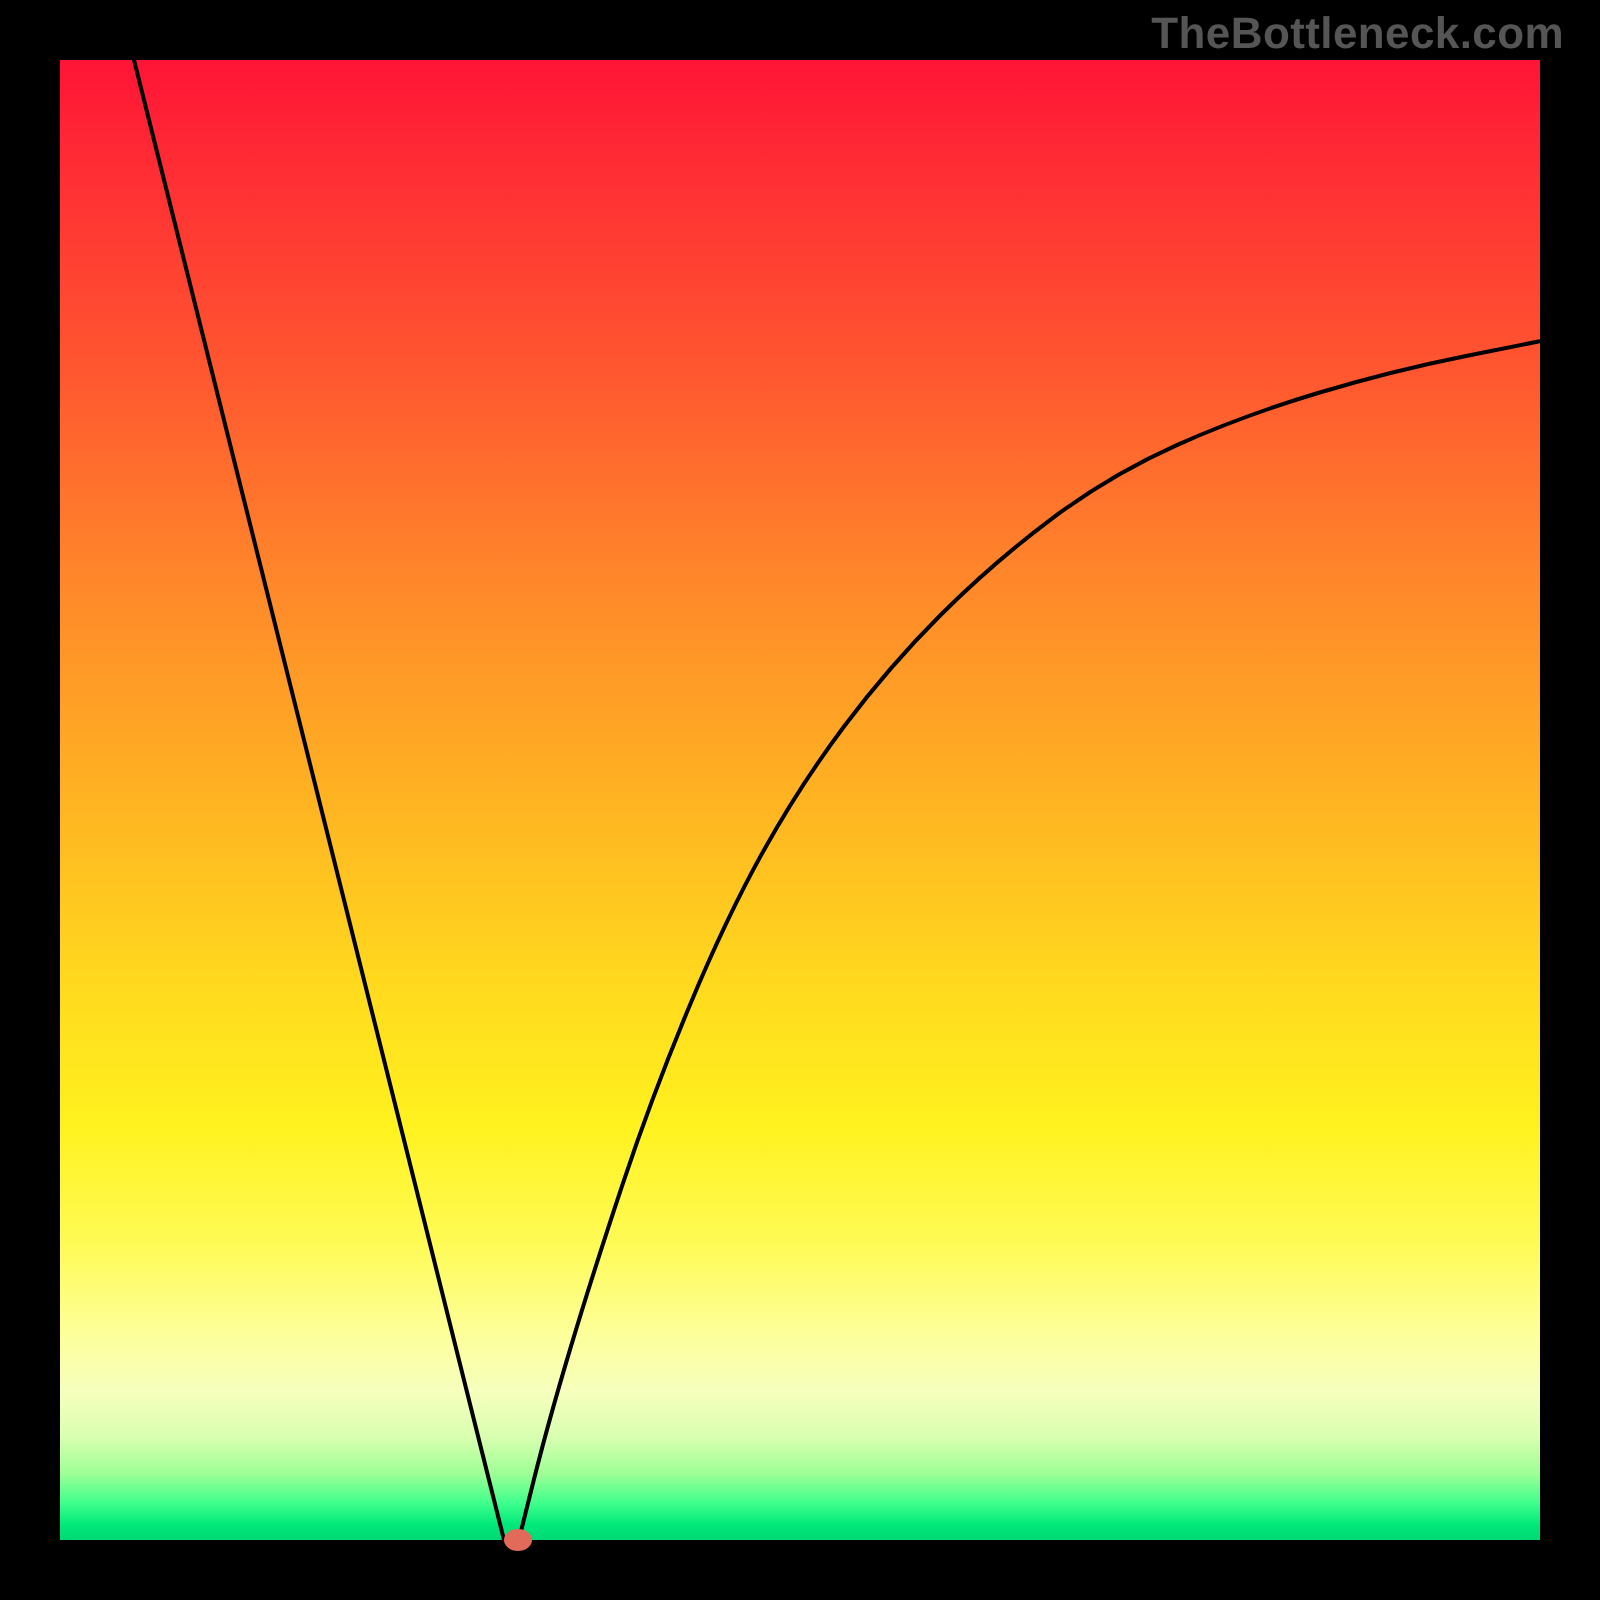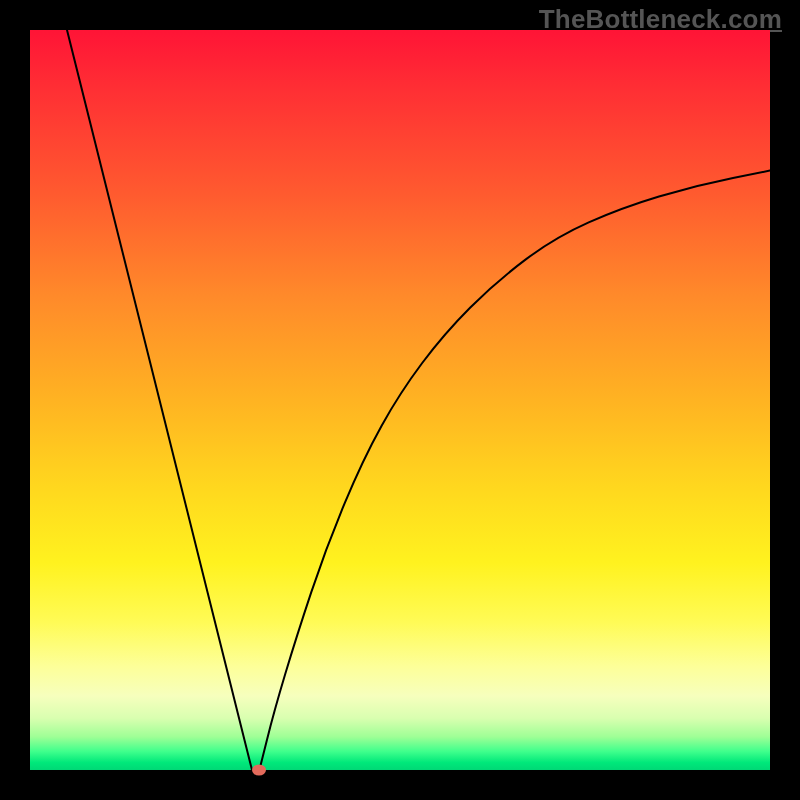--- a/index.html
+++ b/index.html
@@ -15,25 +15,24 @@
     position: relative;
     width: 800px;
     height: 800px;
     background: #000;
   }
   .watermark {
     position: absolute;
     top: 4px;
     right: 18px;
     color: #555;
-    font-size: 26px;
+    font-size: 22px;
     font-weight: 600;
     letter-spacing: 0.2px;
     user-select: none;
-    text-decoration: underline;
   }
   .plot {
     position: absolute;
     left: 30px;
     top: 30px;
     width: 740px;
     height: 740px;
     
     background: linear-gradient(
       to bottom,

